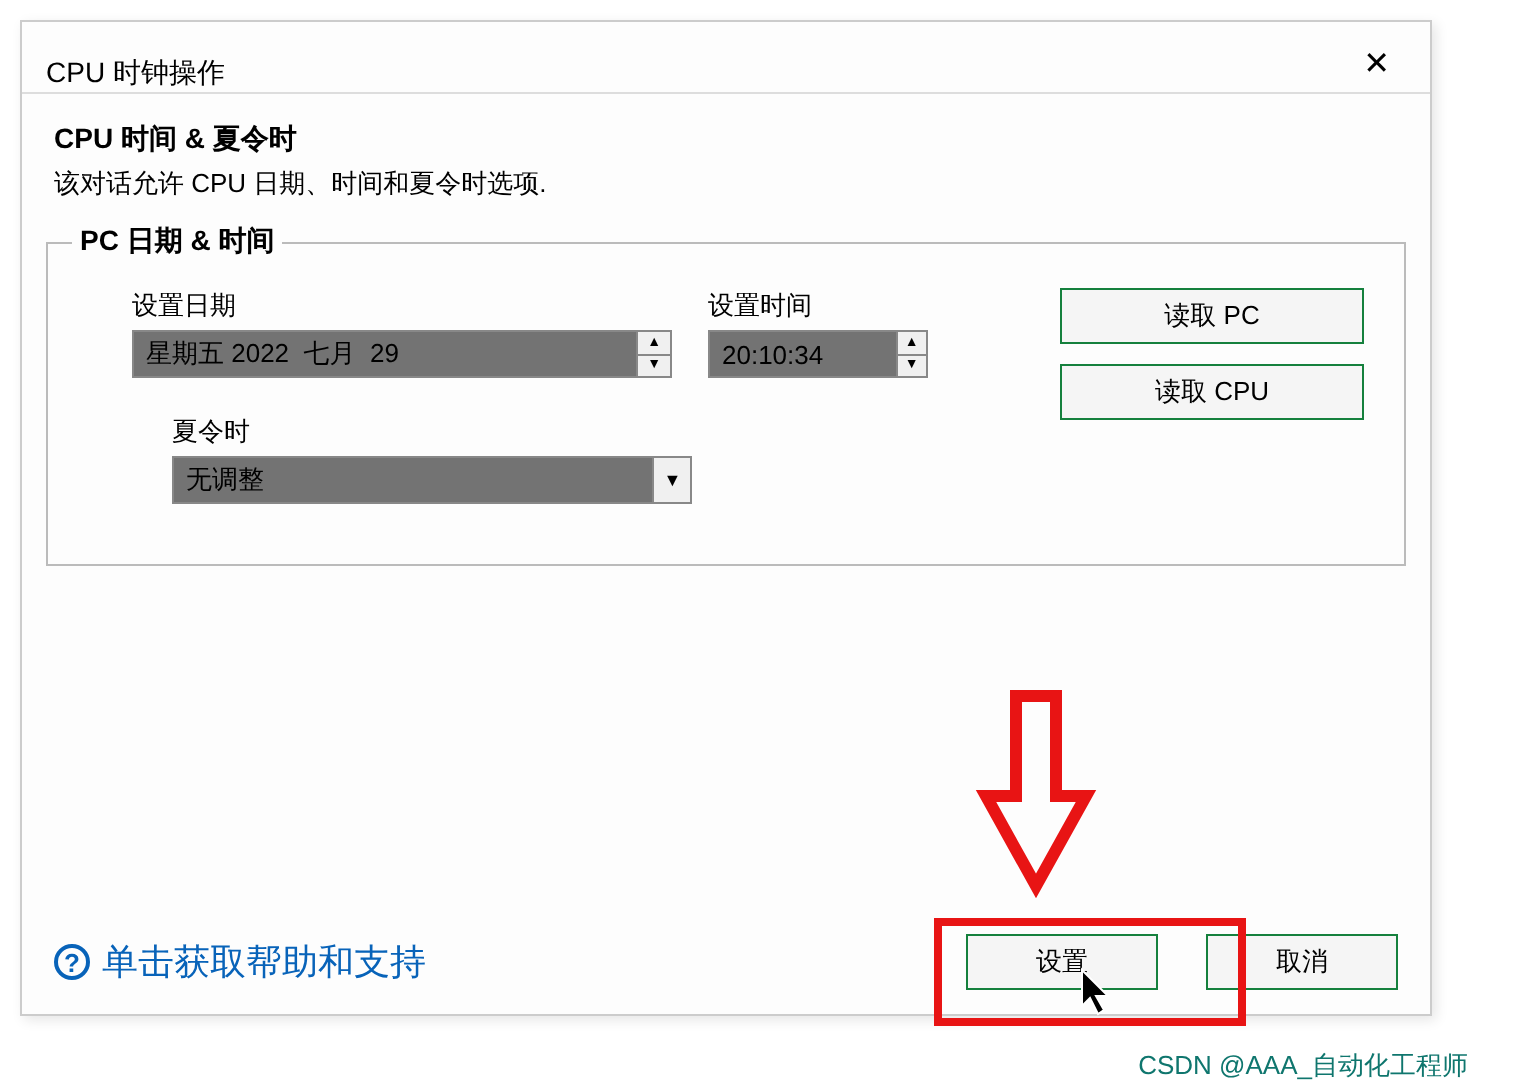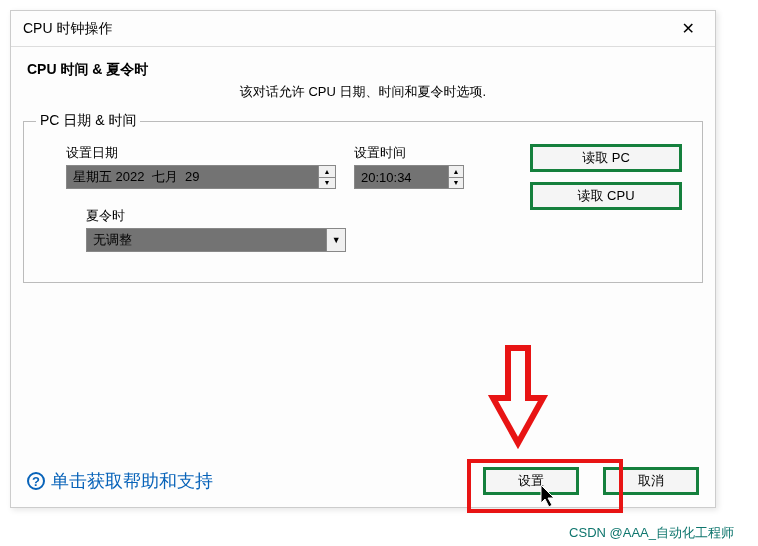--- a/index.html
+++ b/index.html
@@ -18,21 +18,21 @@
       width: 706px;
       height: 498px;
       position: relative;
       background: #fdfdfd;
       box-shadow: 2px 2px 6px rgba(0,0,0,0.1);
     }
     .titlebar {
       height: 36px;
       border-bottom: 1px solid #ddd;
       display: flex;
-      align-items: center;
+      align-items: flex-end;
       padding: 0 12px;
       font-size: 14px;
       justify-content: space-between;
       gap: 18px;
     }
     .close-x {
       font-size: 16px;
       cursor: pointer;
       padding: 4px 8px;
       font-family: sans-serif;
@@ -40,35 +40,34 @@
     .section-header {
       padding: 14px 16px 4px 16px;
     }
     .section-header .bold {
       font-weight: bold;
       font-size: 14px;
     }
     .section-header .desc {
       font-size: 13px;
       padding-top: 4px;
-      text-align: center;
     }
     .fieldset {
       border: 1px solid #bbb;
       margin: 16px 12px 0 12px;
       padding: 0 12px 30px 12px;
       position: relative;
     }
     .fieldset-title {
       position: relative;
       top: -10px;
       background: #fdfdfd;
       display: inline-block;
       padding: 0 4px;
-      font-weight: normal;
+      font-weight: bold;
       font-size: 14px;
       text-align: center;
     }
     .fieldset-body {
       display: flex;
       gap: 18px;
       padding-left: 30px;
       padding-top: 4px;
     }
     .col-left { flex: 0 0 auto; width: 440px; }
@@ -125,21 +124,21 @@
       align-items: center;
       justify-content: center;
       cursor: pointer;
       font-size: 9px;
     }
     .date-input { width: 270px; }
     .time-input { width: 110px; }
     .dst-input { width: 260px; margin-top: 18px; margin-left: 20px; }
     .btn {
       height: 28px;
-      border: 3px solid #15803d;
+      border: 1px solid #15803d;
       background: #f5f5f5;
       font-size: 13px;
       font-family: inherit;
       cursor: pointer;
       padding: 0 20px;
       min-width: 96px;
     }
     .footer {
       position: absolute;
       bottom: 12px;

